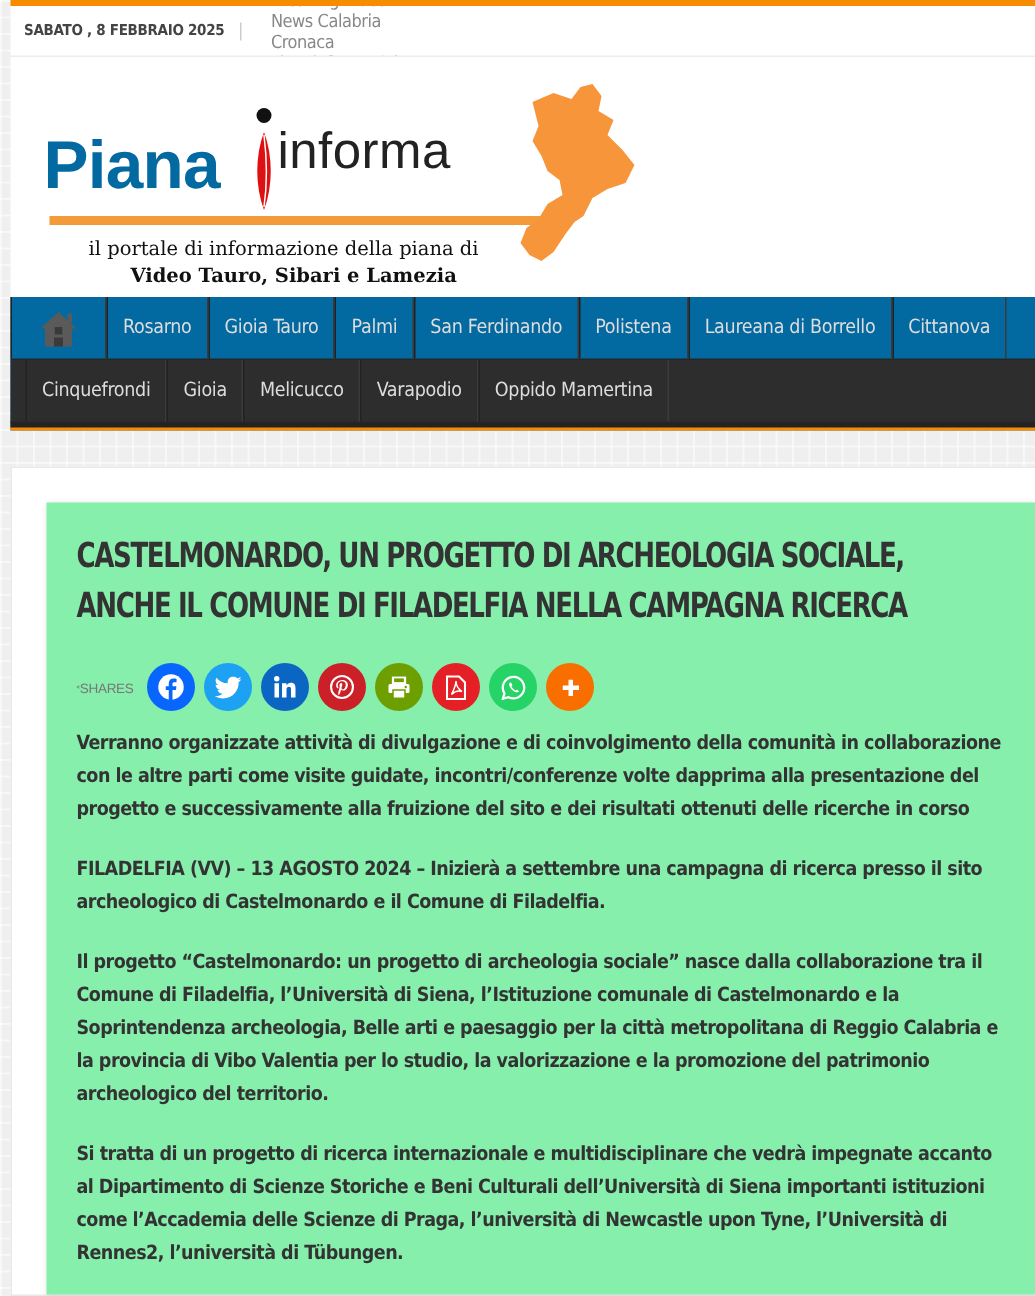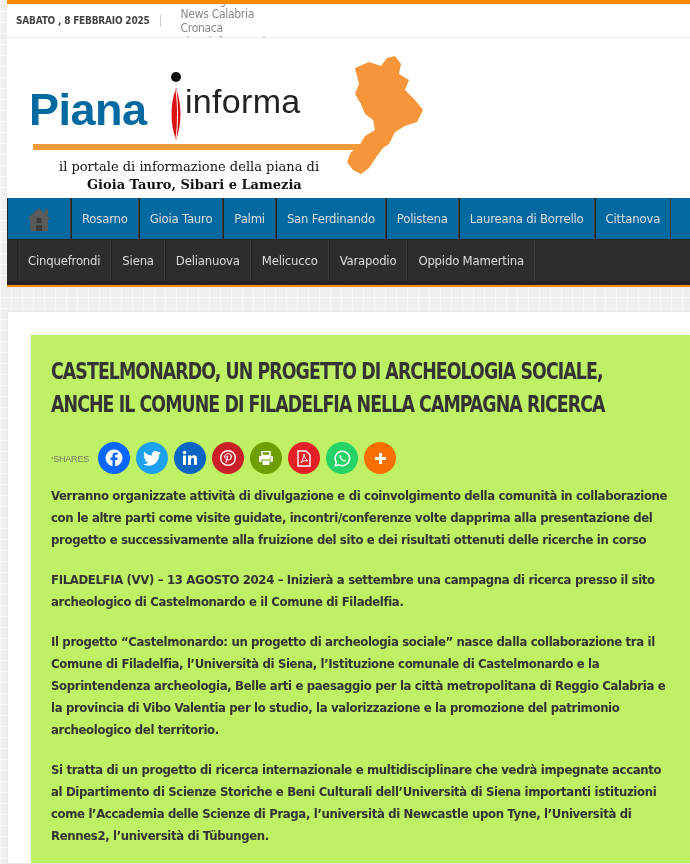--- a/index.html
+++ b/index.html
@@ -59,21 +59,21 @@
     }
     .nav .home { width: 64px; justify-content: center; padding: 0; }
     .nav .row.second .item:first-child { margin-left: 10px; }
     .nav-orange { height: 5px; background: #f88c00; border-top: 3px solid #232323; }
 
     .content-wrap {
       position: absolute; left: 7px; right: 0; top: 311px; bottom: 0; background: #fff;
       border: 1px solid #e8e8e8; border-right: none;
     }
     .article {
-      position: absolute; left: 23px; top: 23px; right: 0; bottom: 0; background: #bef264;
+      position: absolute; left: 23px; top: 23px; right: 0; bottom: 0; background: #86efac;
       box-shadow: 0 0 4px rgba(0,0,0,0.12); padding: 20px 20px 0 20px;
     }
     .title {
       font-family: "DejaVu Sans Condensed", "Liberation Sans Narrow", "DejaVu Sans", sans-serif;
       font-weight: bold; font-size: 23px; line-height: 33px; color: #333; text-transform: uppercase;
       letter-spacing: -1.1px; transform: scaleX(0.84); transform-origin: left; width: 720px;
     }
     .share-row { display: flex; align-items: center; margin-top: 18px; height: 38px; }
     .shares-label { width: 38px; display: flex; flex-direction: row; align-items: center; margin-right: 9px; }
     .shares-label .txt { font-size: 9px; color: #777; margin-top: 2px; letter-spacing: -0.2px; }
@@ -112,21 +112,21 @@
         <circle cx="7" cy="5" r="5" fill="#111"></circle>
         <path d="M7 16 C 13 32, 13 52, 7 68 C 1 52, 1 32, 7 16 Z" fill="#d11"></path>
         <path d="M7 18 C 9 34, 9 52, 7 66" stroke="#fff" stroke-width="1" fill="none"></path>
       </svg>
       <span class="informa">informa</span>
       <div class="underline"></div>
       <svg class="map" viewBox="0 0 105 120">
         <path d="M30 12 L44 6 L56 10 L62 2 L70 0 L76 8 L74 18 L84 24 L80 34 L90 44 L98 54 L92 66 L80 70 L70 76 L64 88 L58 92 L52 100 L44 112 L36 118 L28 114 L22 106 L26 96 L34 90 L40 80 L50 74 L48 64 L40 58 L36 48 L30 38 L34 28 Z" fill="#f7953b"></path>
       </svg>
       <span class="tag1">il portale di informazione della piana di</span>
-      <span class="tag2">Gioia Tauro, Sibari e Lamezia</span>
+      <span class="tag2">Video Tauro, Sibari e Lamezia</span>
     </div>
   </div>
 
   <nav class="nav">
     <div class="row">
       <a href="#" class="item home">
         <svg width="28" height="26" viewBox="0 0 28 26">
           <path d="M14 2 L26 13 L23 13 L23 25 L5 25 L5 13 L2 13 Z" fill="#5a5a5a"></path>
           <rect x="20" y="3" width="3" height="6" fill="#5a5a5a"></rect>
           <rect x="11.5" y="12" width="5" height="5" fill="#3a3a3a"></rect>
@@ -136,22 +136,21 @@
       <a href="#" class="item">Rosarno</a>
       <a href="#" class="item">Gioia Tauro</a>
       <a href="#" class="item">Palmi</a>
       <a href="#" class="item">San Ferdinando</a>
       <a href="#" class="item">Polistena</a>
       <a href="#" class="item">Laureana di Borrello</a>
       <a href="#" class="item">Cittanova</a>
     </div>
     <div class="row second">
       <a href="#" class="item">Cinquefrondi</a>
-      <a href="#" class="item">Siena</a>
-      <a href="#" class="item">Delianuova</a>
+      <a href="#" class="item">Gioia</a>
       <a href="#" class="item">Melicucco</a>
       <a href="#" class="item">Varapodio</a>
       <a href="#" class="item">Oppido Mamertina</a>
     </div>
     <div class="nav-orange"></div>
   </nav>
 </div>
 
 <div class="content-wrap">
   <article class="article">

